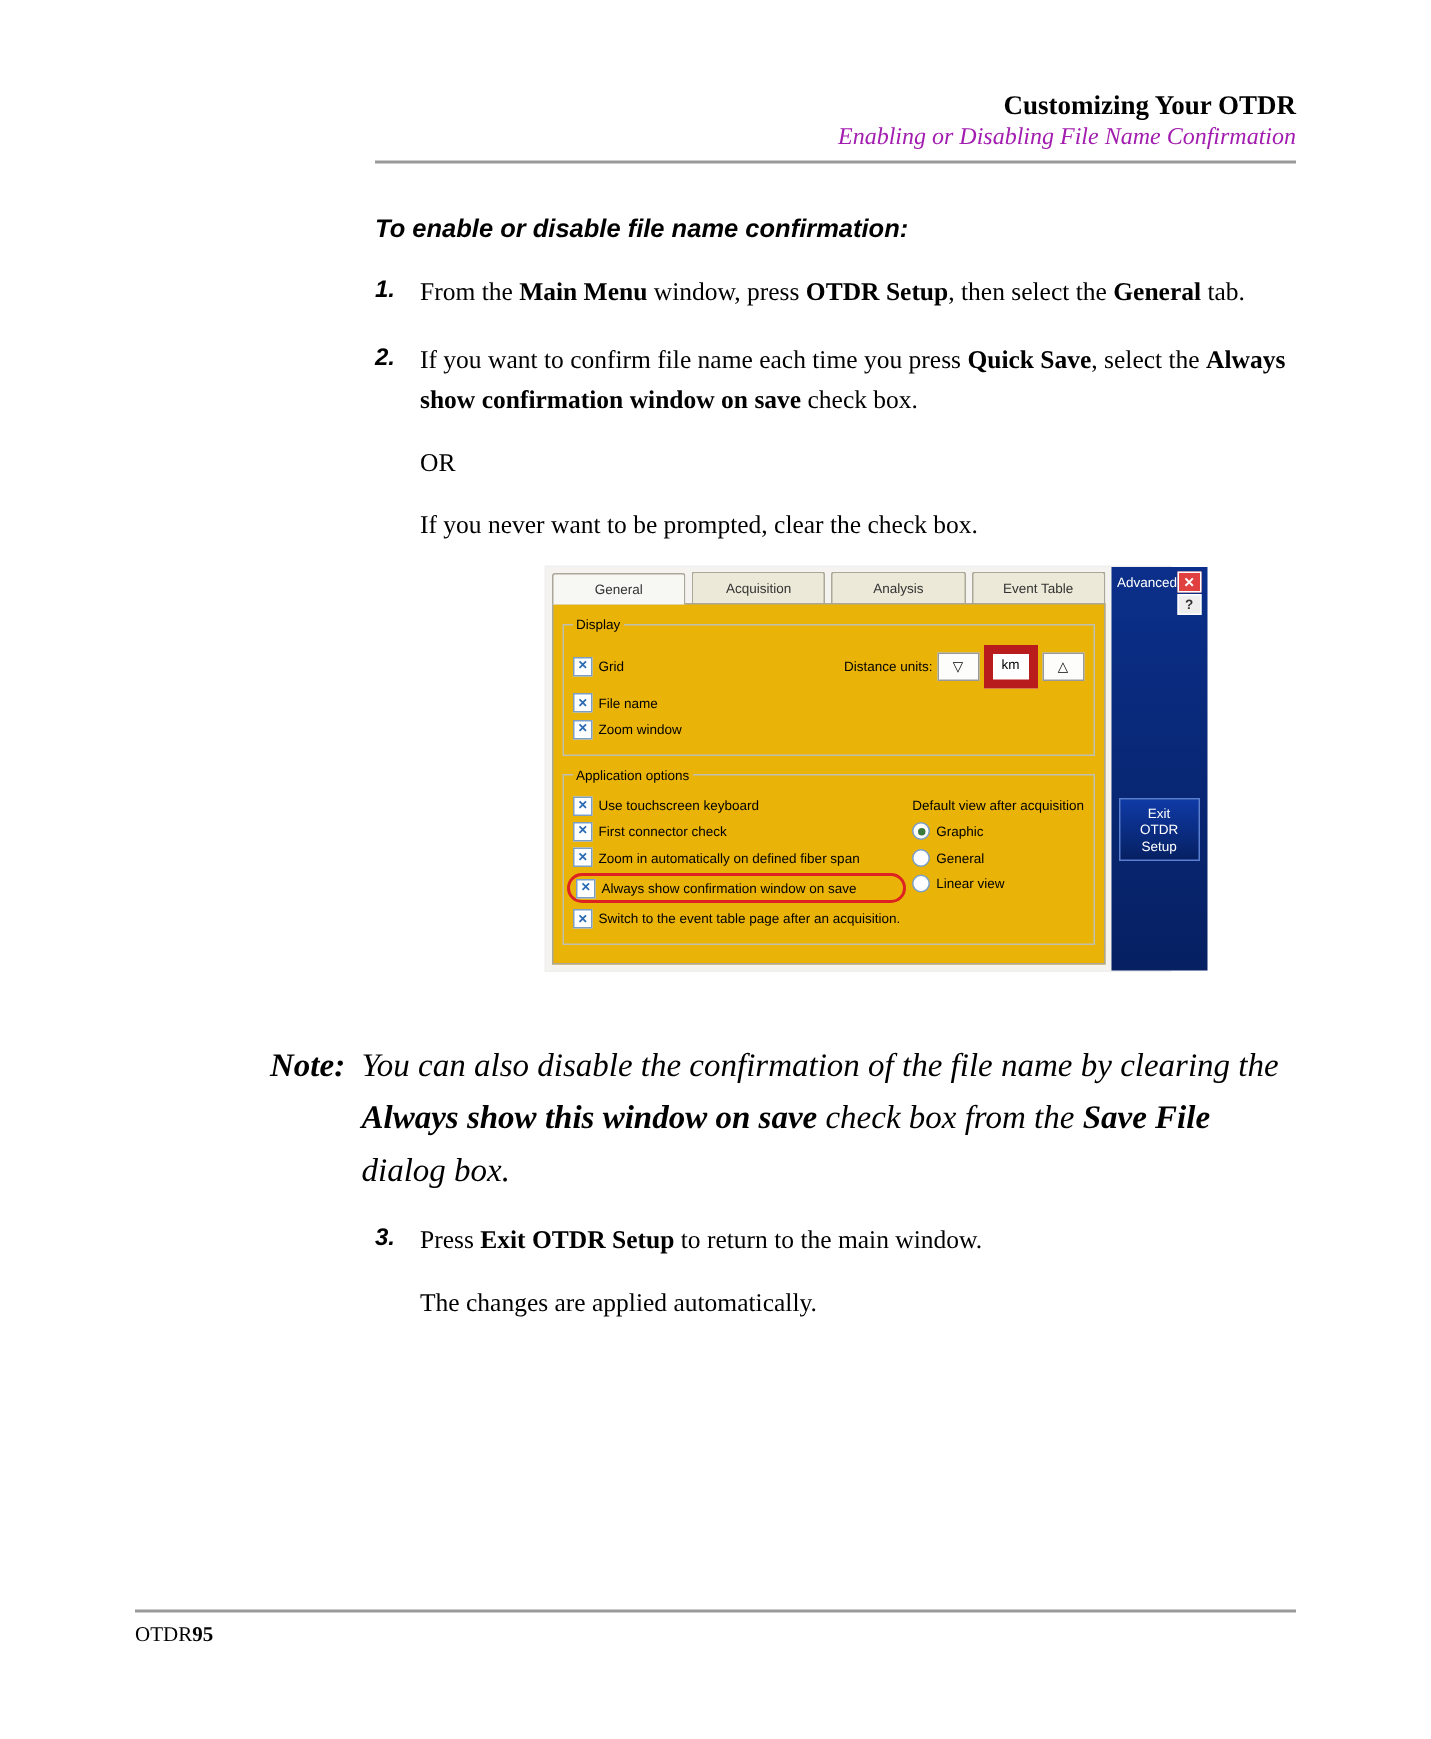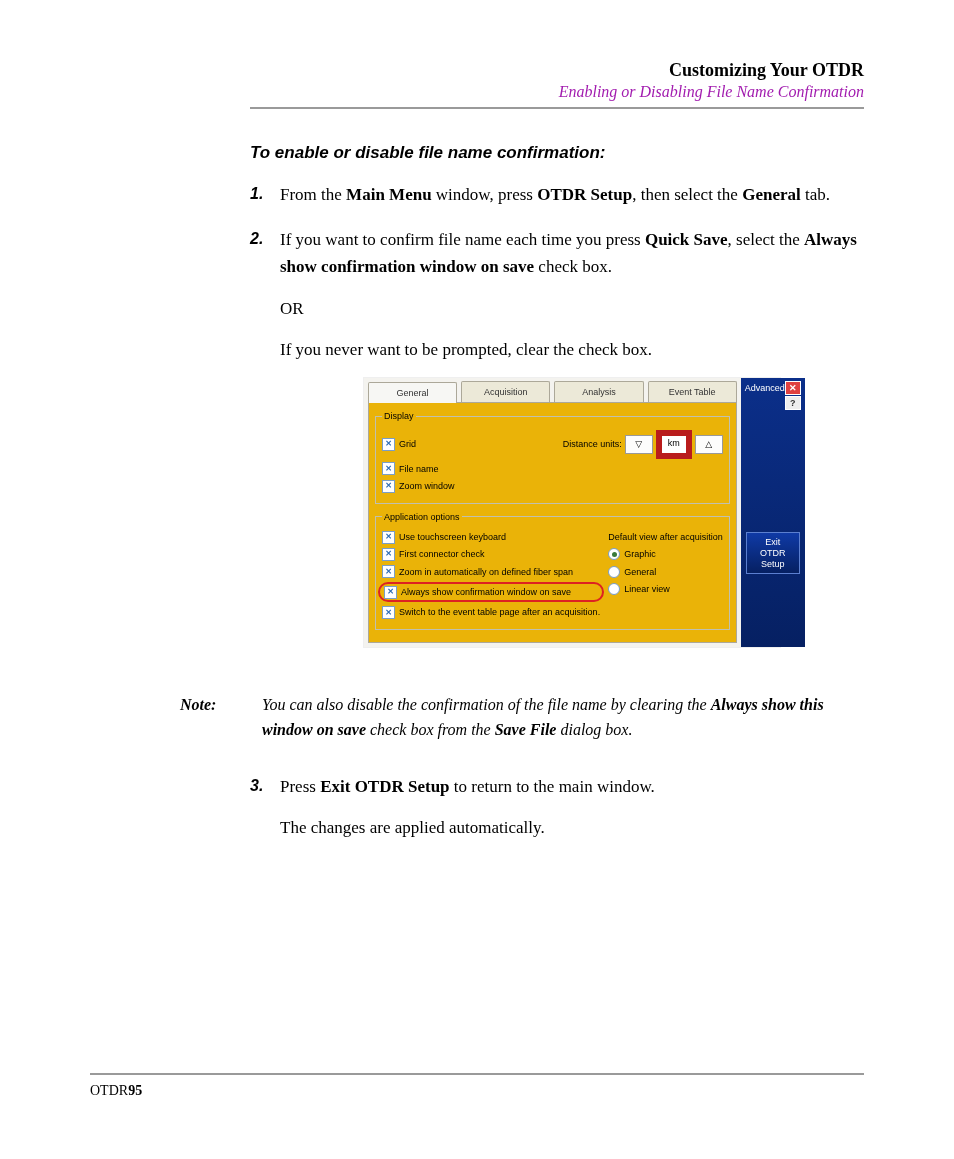--- a/index.html
+++ b/index.html
@@ -191,23 +191,23 @@
   }
   .side-btn {
     position: absolute; left: 5px; right: 5px;
     border: 1px solid #5b7fd0; background: linear-gradient(#0f3aa6,#062062);
     color: #fff; text-align: center; font-size: 9px;
     padding: 4px 2px; line-height: 1.2;
     top: 154px;
   }
   
   .note {
-    display: flex; gap: 24px;
-    margin: 20px 0 30px 90px;
-    font-size: 16px; line-height: 1.6;
+    display: flex; gap: 3px;
+    margin: 20px 0 16px 90px;
+    font-size: 22px; line-height: 1.6;
   }
   .note-label { font-style: italic; font-weight: 700; flex: none; width: 58px; }
   .note-body { font-style: italic; flex: 1; }
   
   .footer {
     position: absolute; bottom: 60px; left: 90px; right: 90px;
     border-top: 2px solid #9a9a9a;
     padding-top: 8px;
     display: flex; justify-content: flex-start;
     font-size: 14px;

